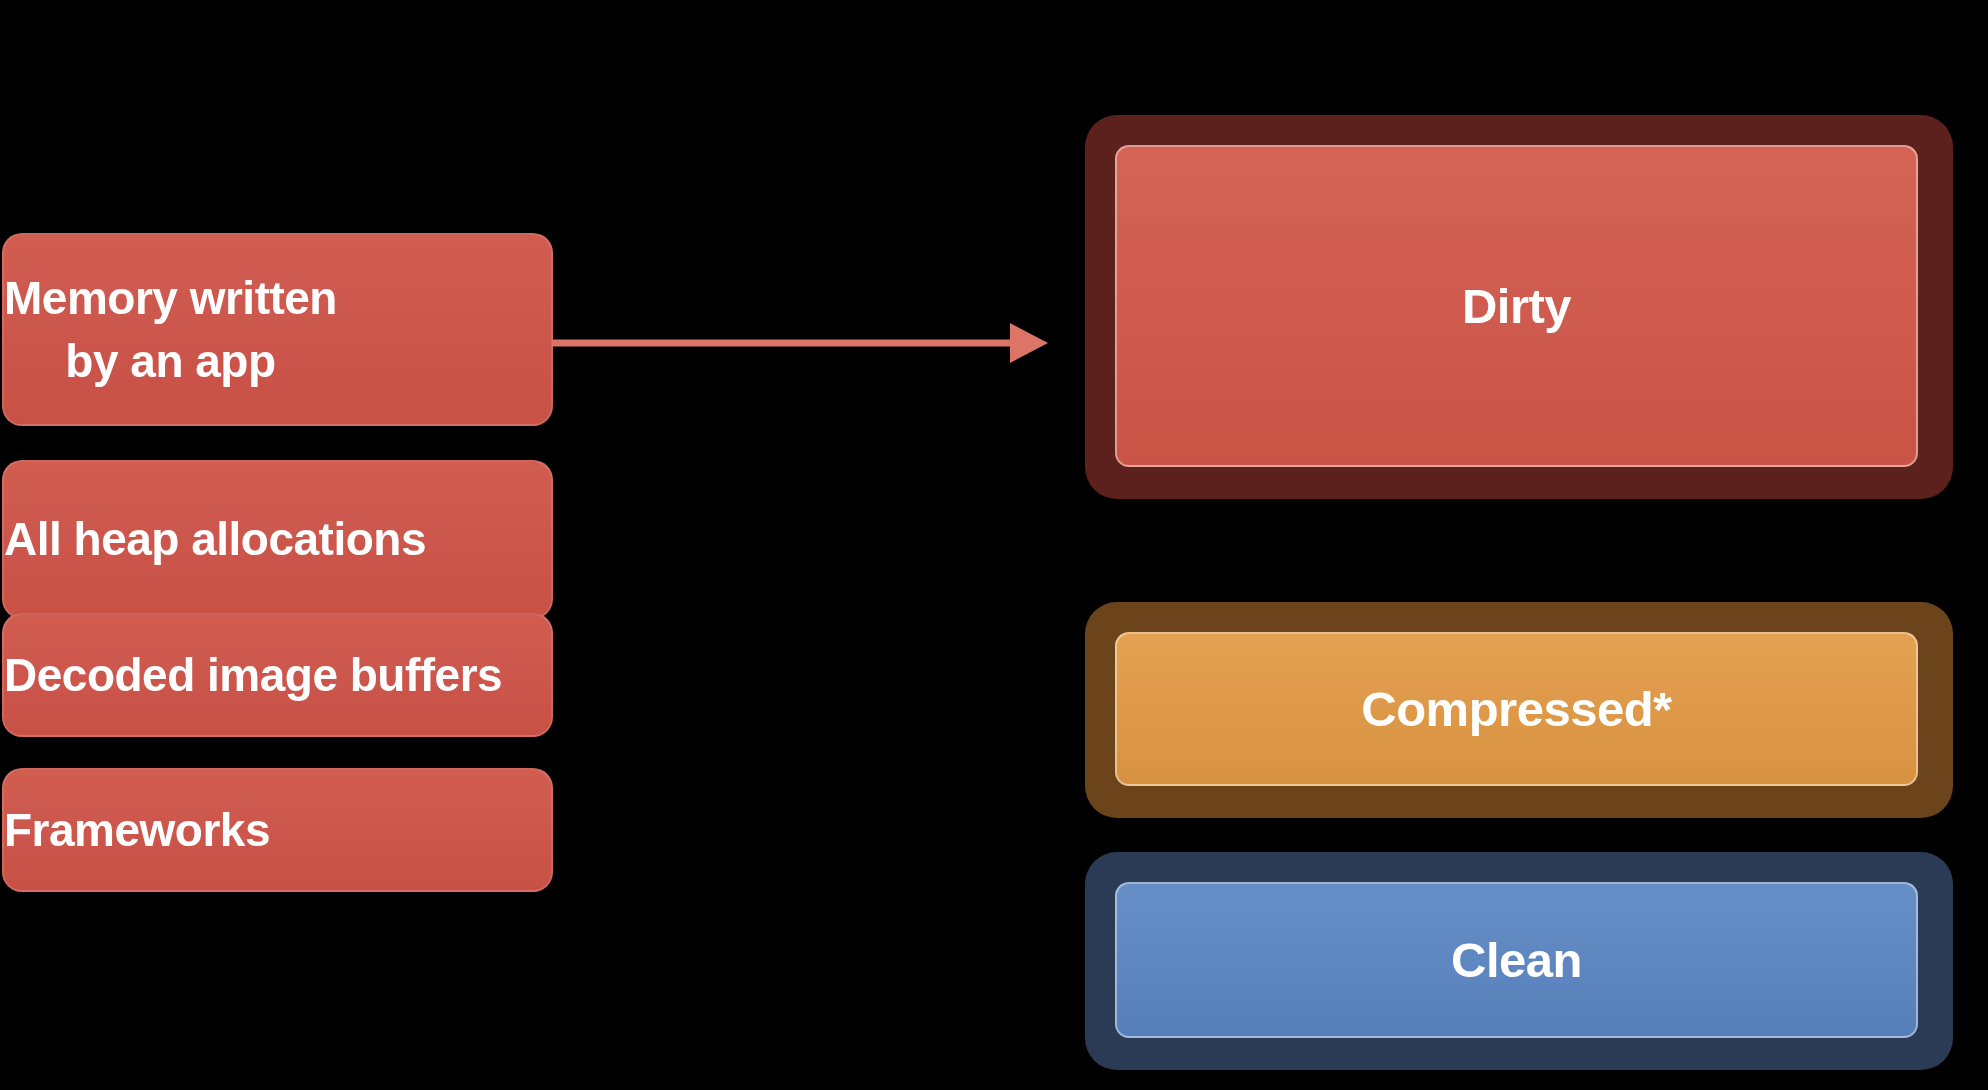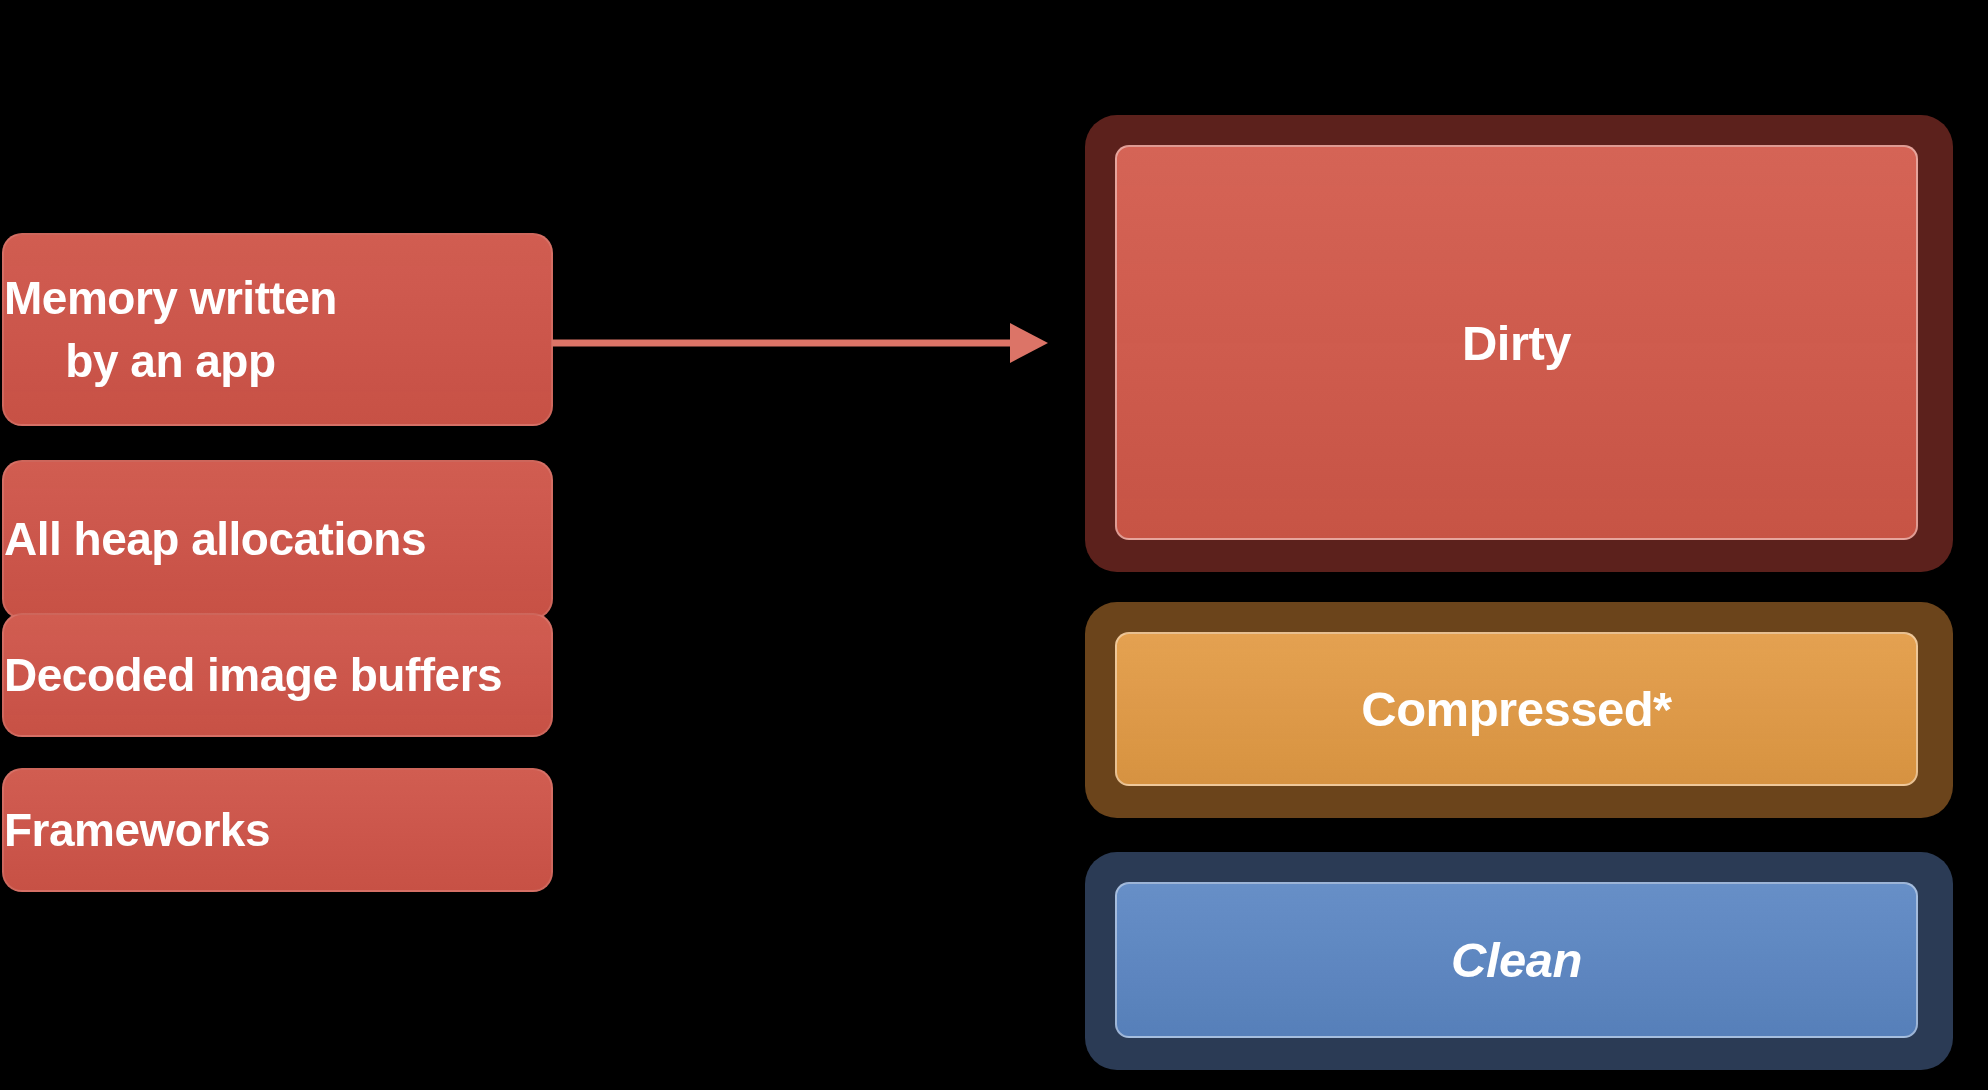--- a/index.html
+++ b/index.html
@@ -53,23 +53,23 @@
   }
 
   
   .region-outer {
     position: absolute;
     left: 1085px;
     width: 868px;
     border-radius: 32px;
     box-shadow: 0 8px 22px rgba(0, 0, 0, 0.6);
   }
-  .region-dirty      { top: 115px; height: 457px; }
+  .region-dirty      { top: 115px; height: 384px; }
   .region-compressed { top: 602px; height: 216px; }
-  .region-clean      { top: 852px; height: 218px; font-style: italic; }
+  .region-clean      { top: 852px; height: 218px; }
   .region-inner {
     position: absolute;
     inset: 30px 35px 32px 30px;
     border-radius: 14px;
     border: 2px solid rgba(255, 255, 255, 0.42);
     box-sizing: border-box;
     display: flex;
     align-items: center;
     justify-content: center;
     background-image: linear-gradient(180deg, rgba(255,255,255,0.07), rgba(0,0,0,0.05));

